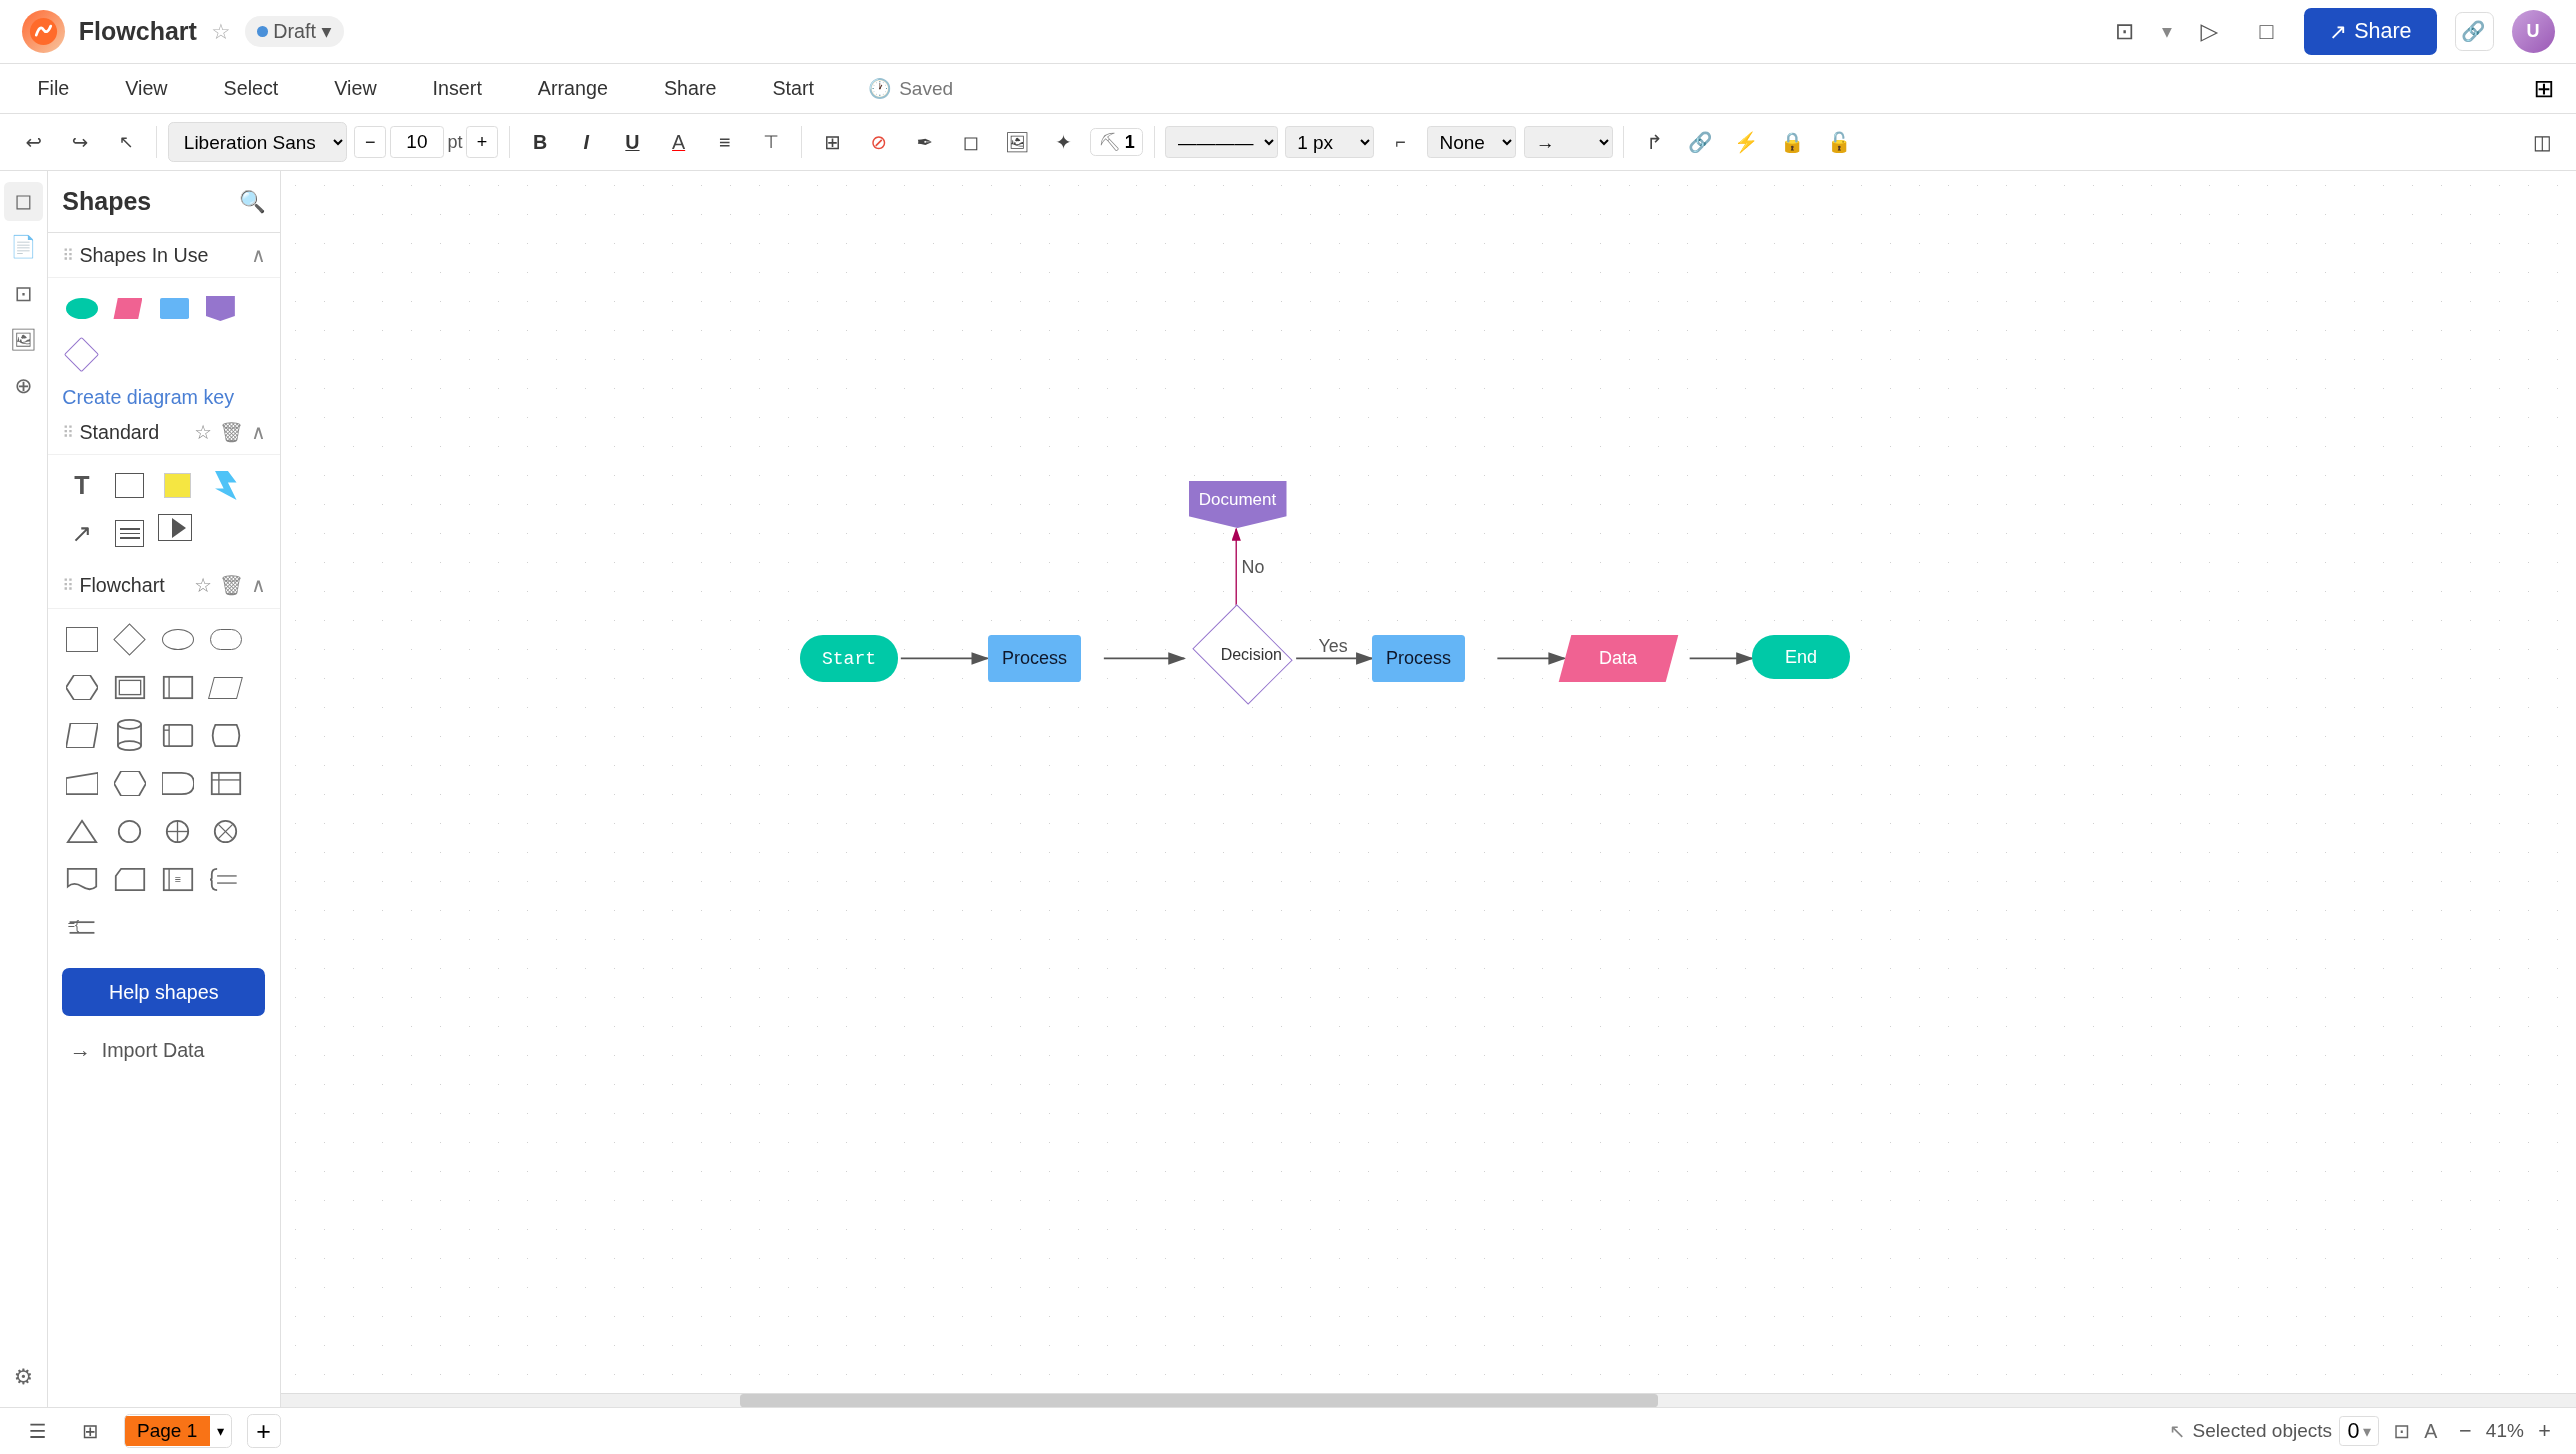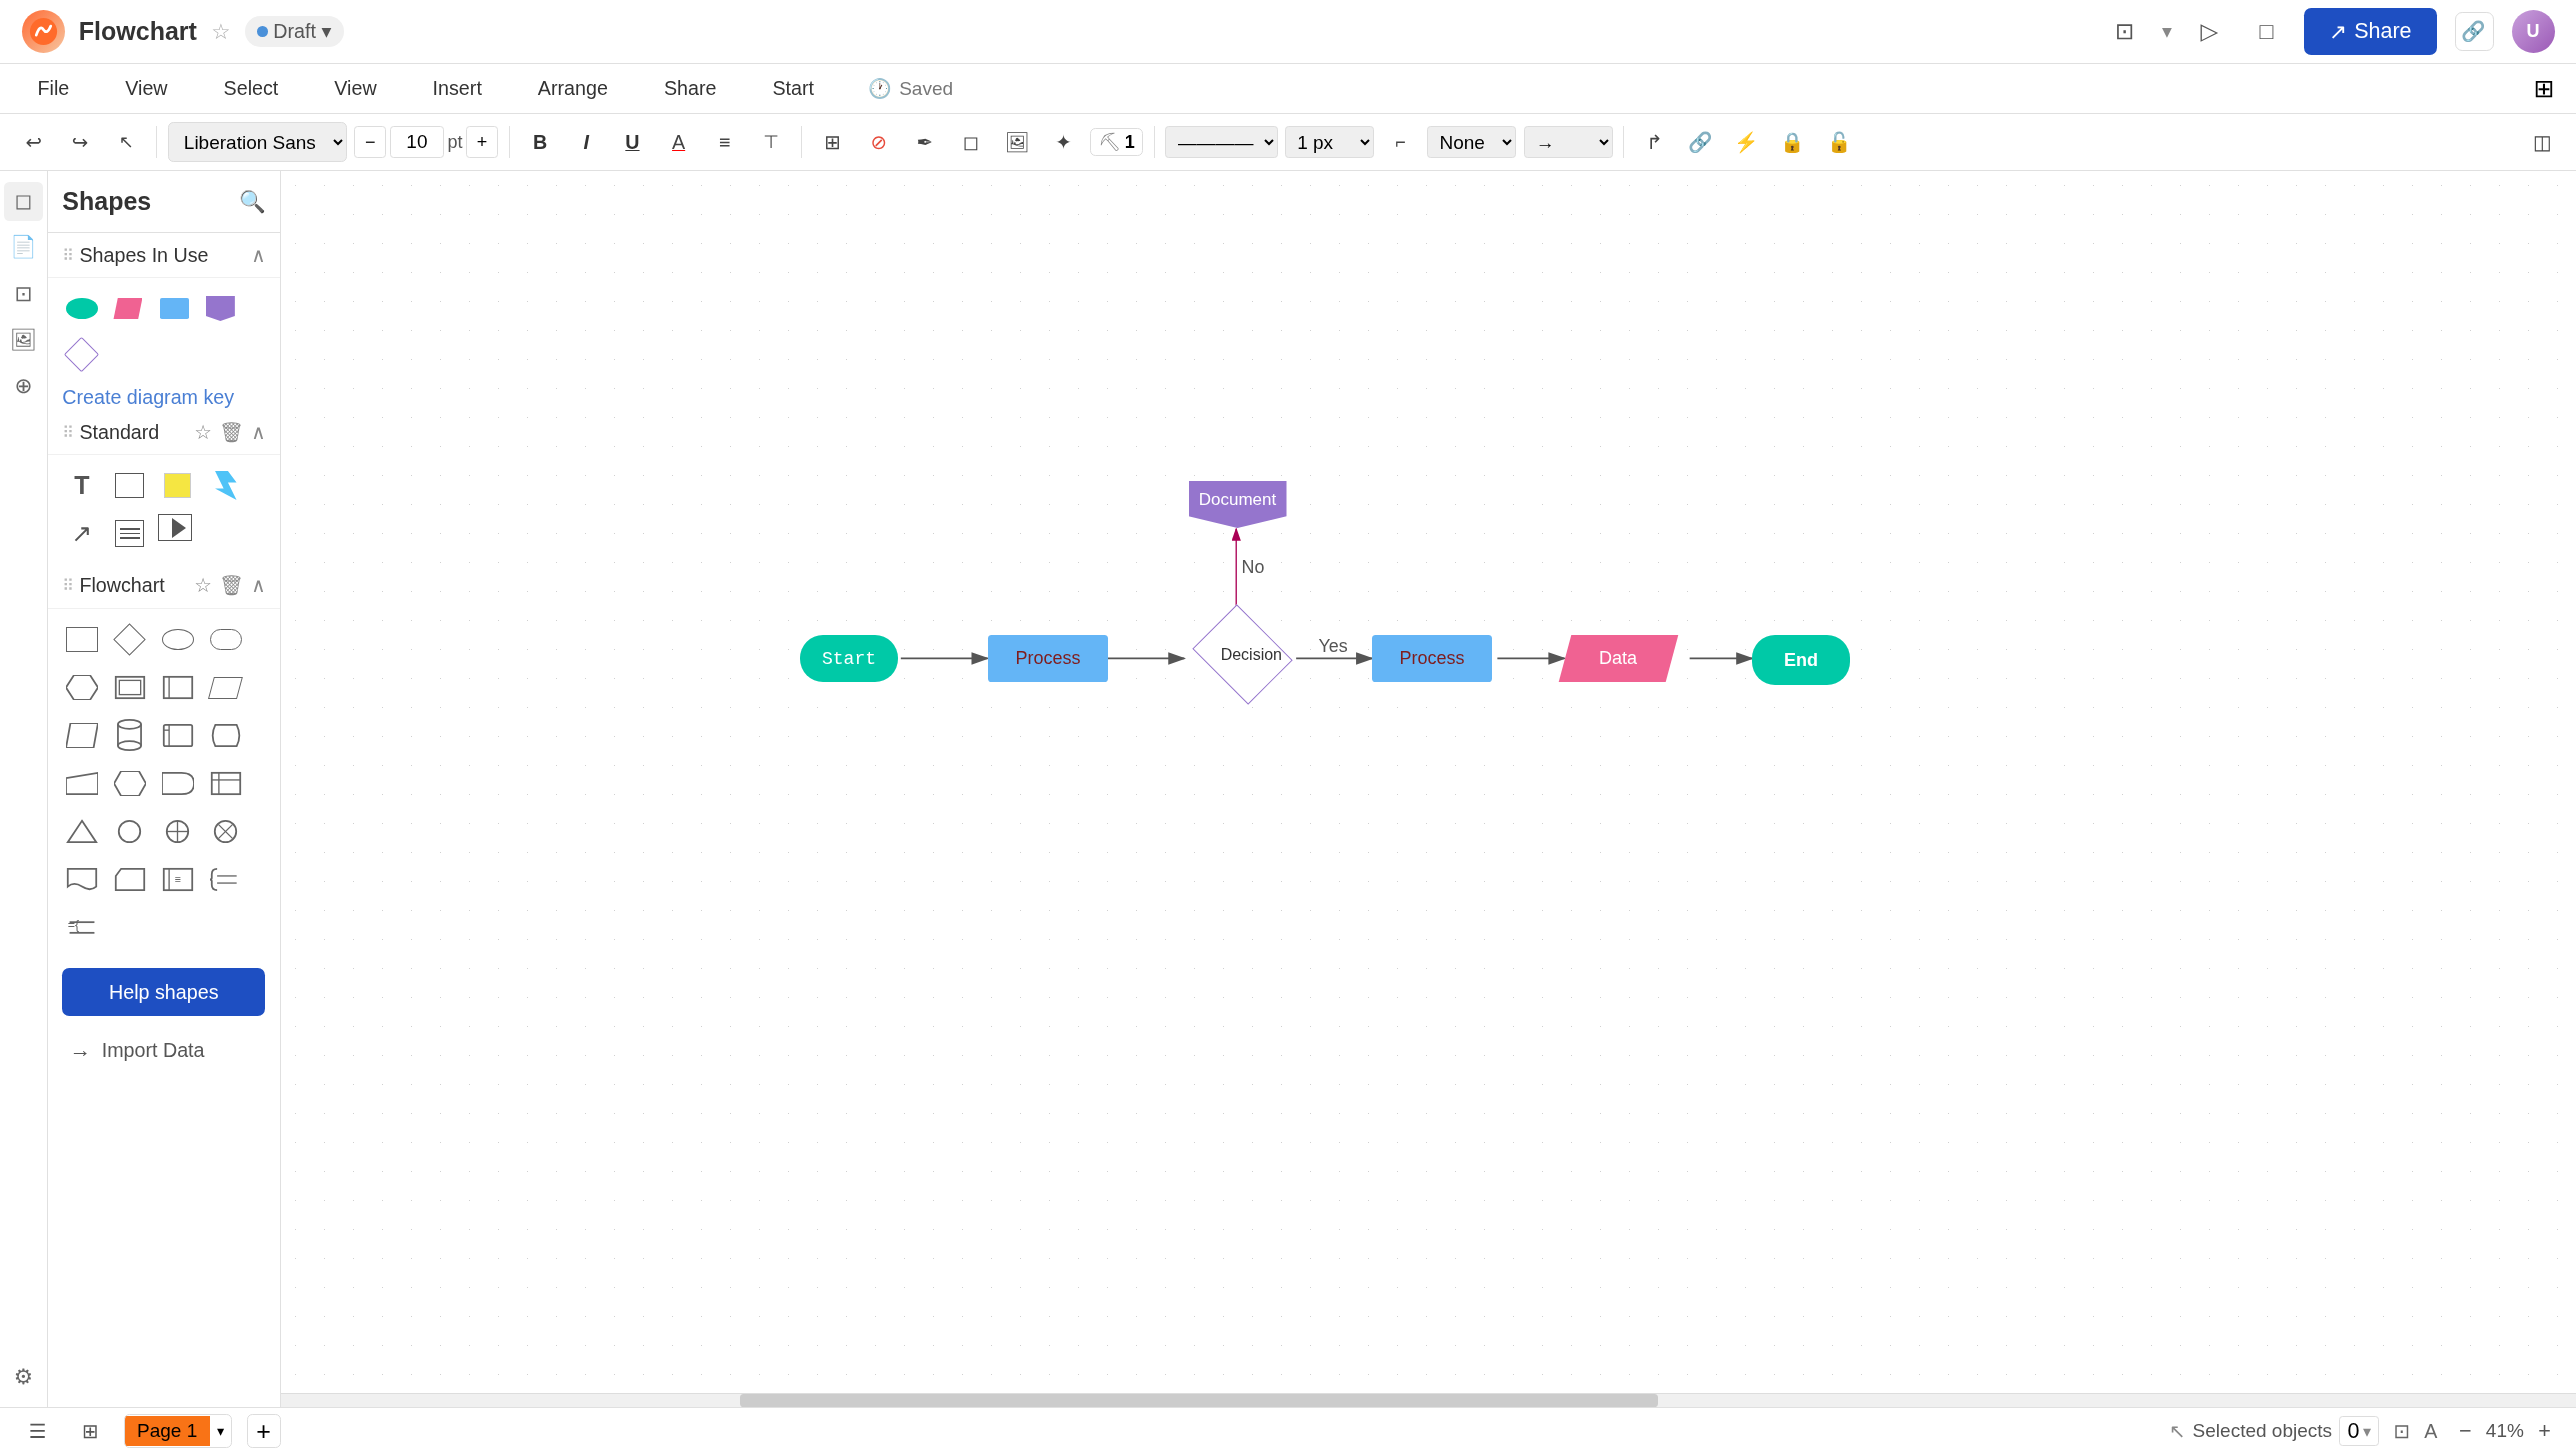--- a/index.html
+++ b/index.html
@@ -266,23 +266,23 @@
       display: flex; align-items: center; justify-content: center;
       font-size: 18px; font-weight: 500; cursor: pointer;
     }
     .node-start {
       width: 98px; height: 47px;
       background: #00c9a7;
       border-radius: 23px;
       color: white;
     }
     .node-process {
-      width: 120px; height: 47px;
+      width: 93px; height: 47px;
       background: #64b5f6;
-      color: #7f1d1d;
+      color: #0f172a;
       border-radius: 3.6px;
     }
     .node-decision {
       width: 98px; height: 73px;
       background: transparent; color: #333;
       display: flex; align-items: center; justify-content: flex-end;
     }
     .node-decision-inner {
       width: 79px; height: 63px;
       background: white; border: 1.8px solid #9575cd;
@@ -302,25 +302,24 @@
       transform: skewX(15deg);
     }
     .node-document-shape {
       width: 98px; height: 47px;
       background: #9575cd; color: white;
       clip-path: polygon(0 0, 100% 0, 100% 75%, 50% 100%, 0 75%);
       display: flex; align-items: flex-start; justify-content: center;
       padding-top: 9px; font-size: 17px;
     }
     .node-end {
-      width: 98px; height: 50px;
+      width: 98px; height: 44px;
       background: #00c9a7;
       border-radius: 23px;
       color: white;
-      font-weight: bold;
     }
 
     
     #status-bar {
       height: 47px; background: #fff;
       border-top: 0.9px solid #e0e0e0;
       display: flex; align-items: center;
       padding: 0 18px; gap: 14.3px;
     }
     #page-list-btn, #grid-view-btn {

